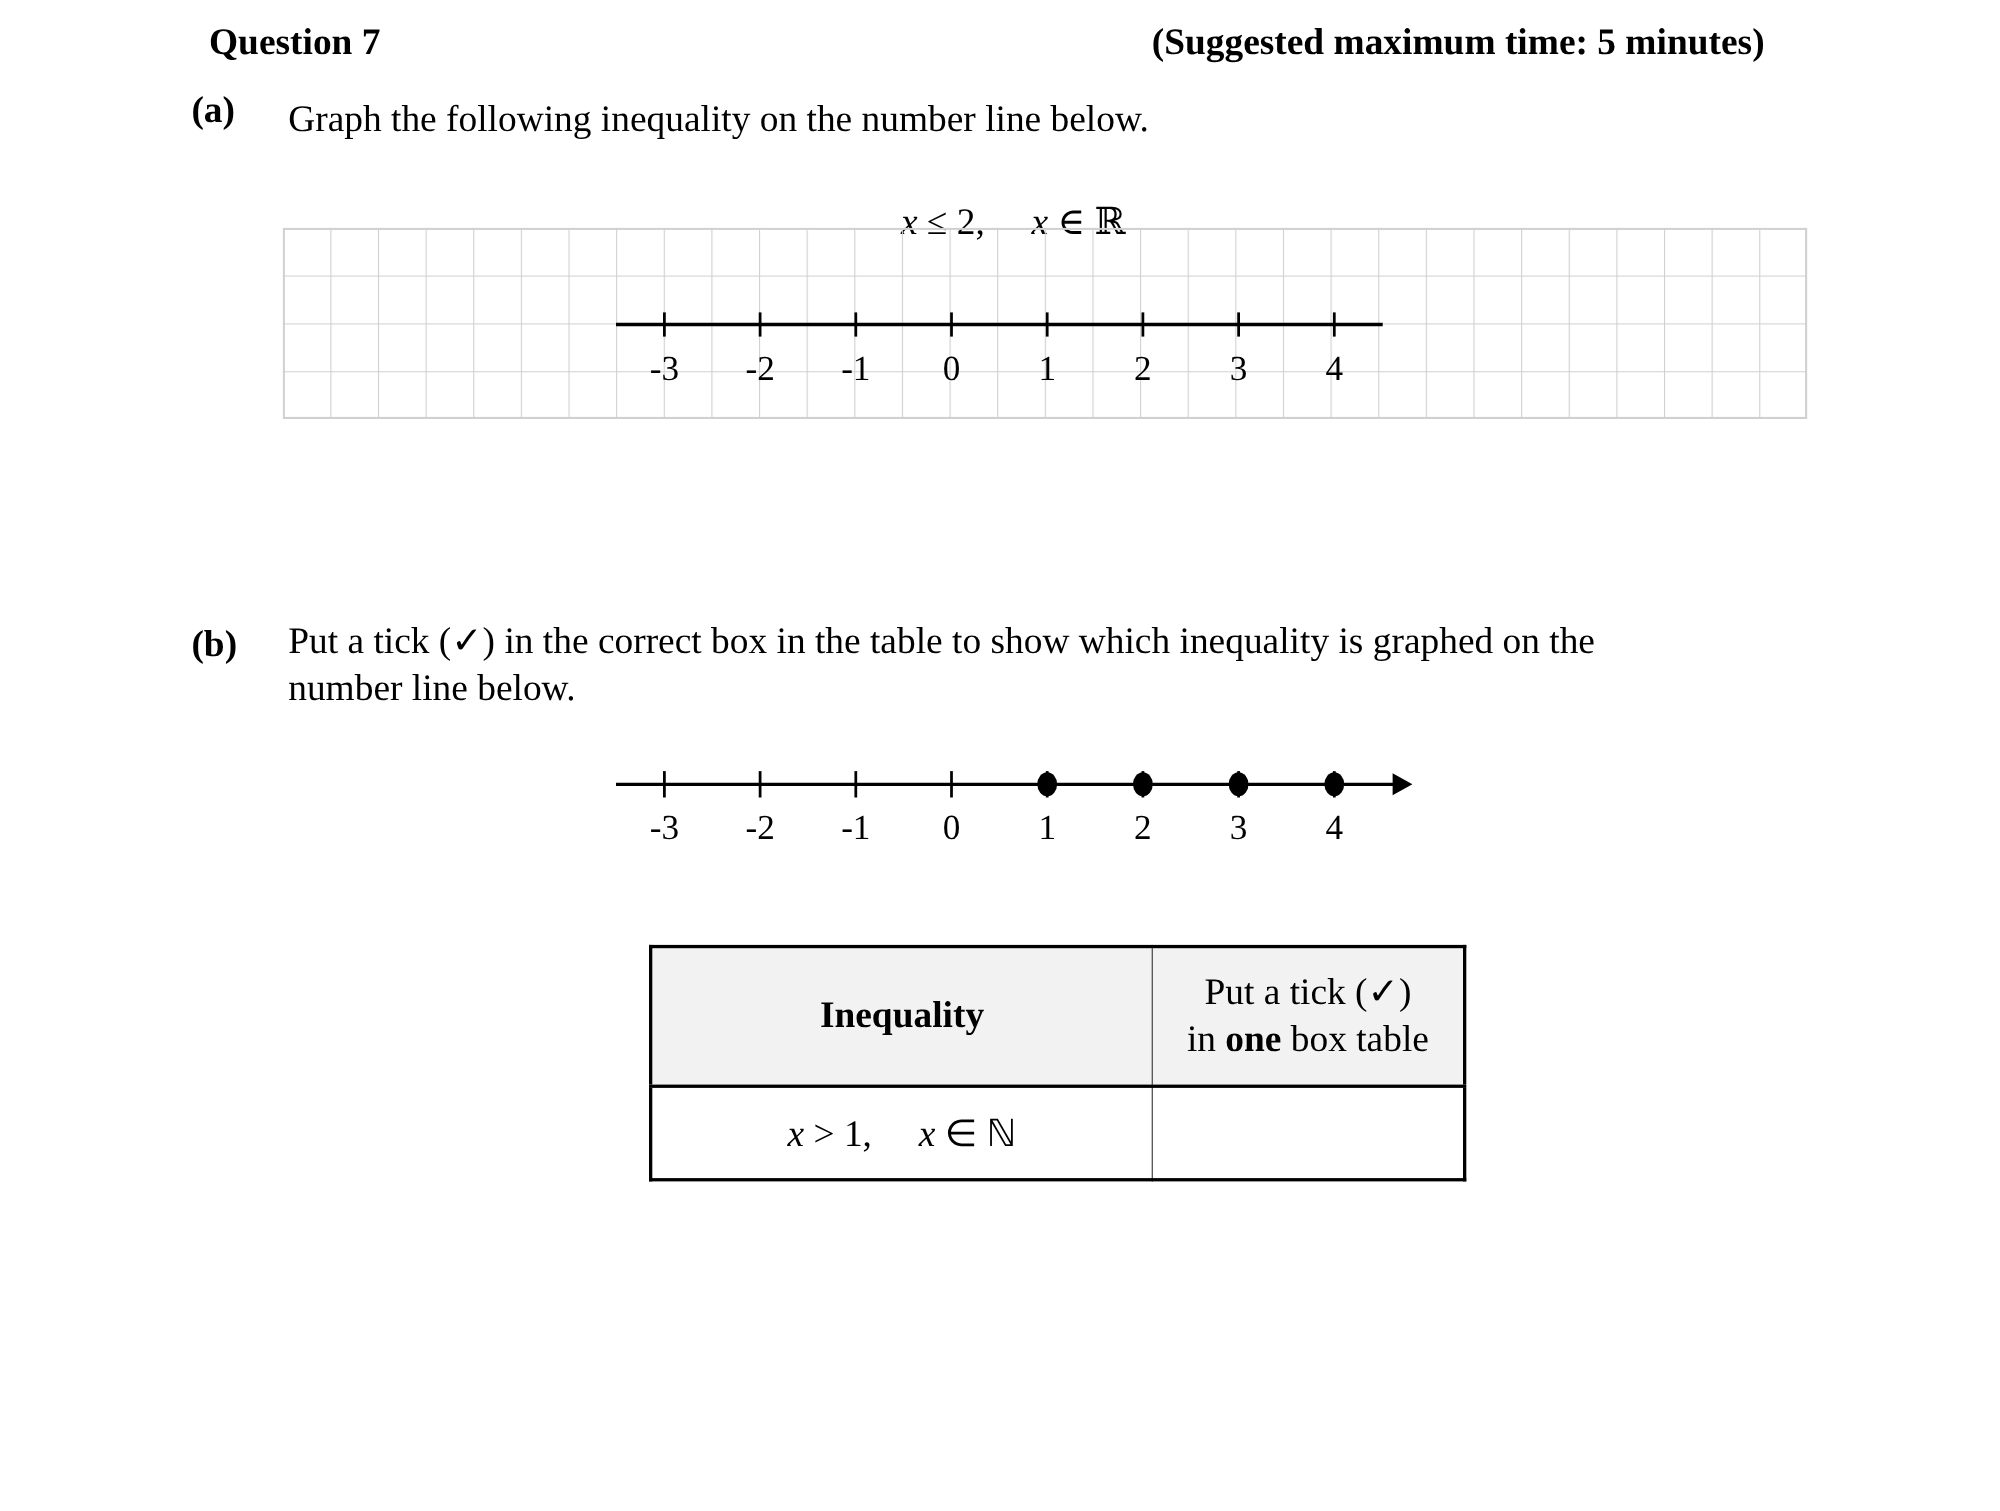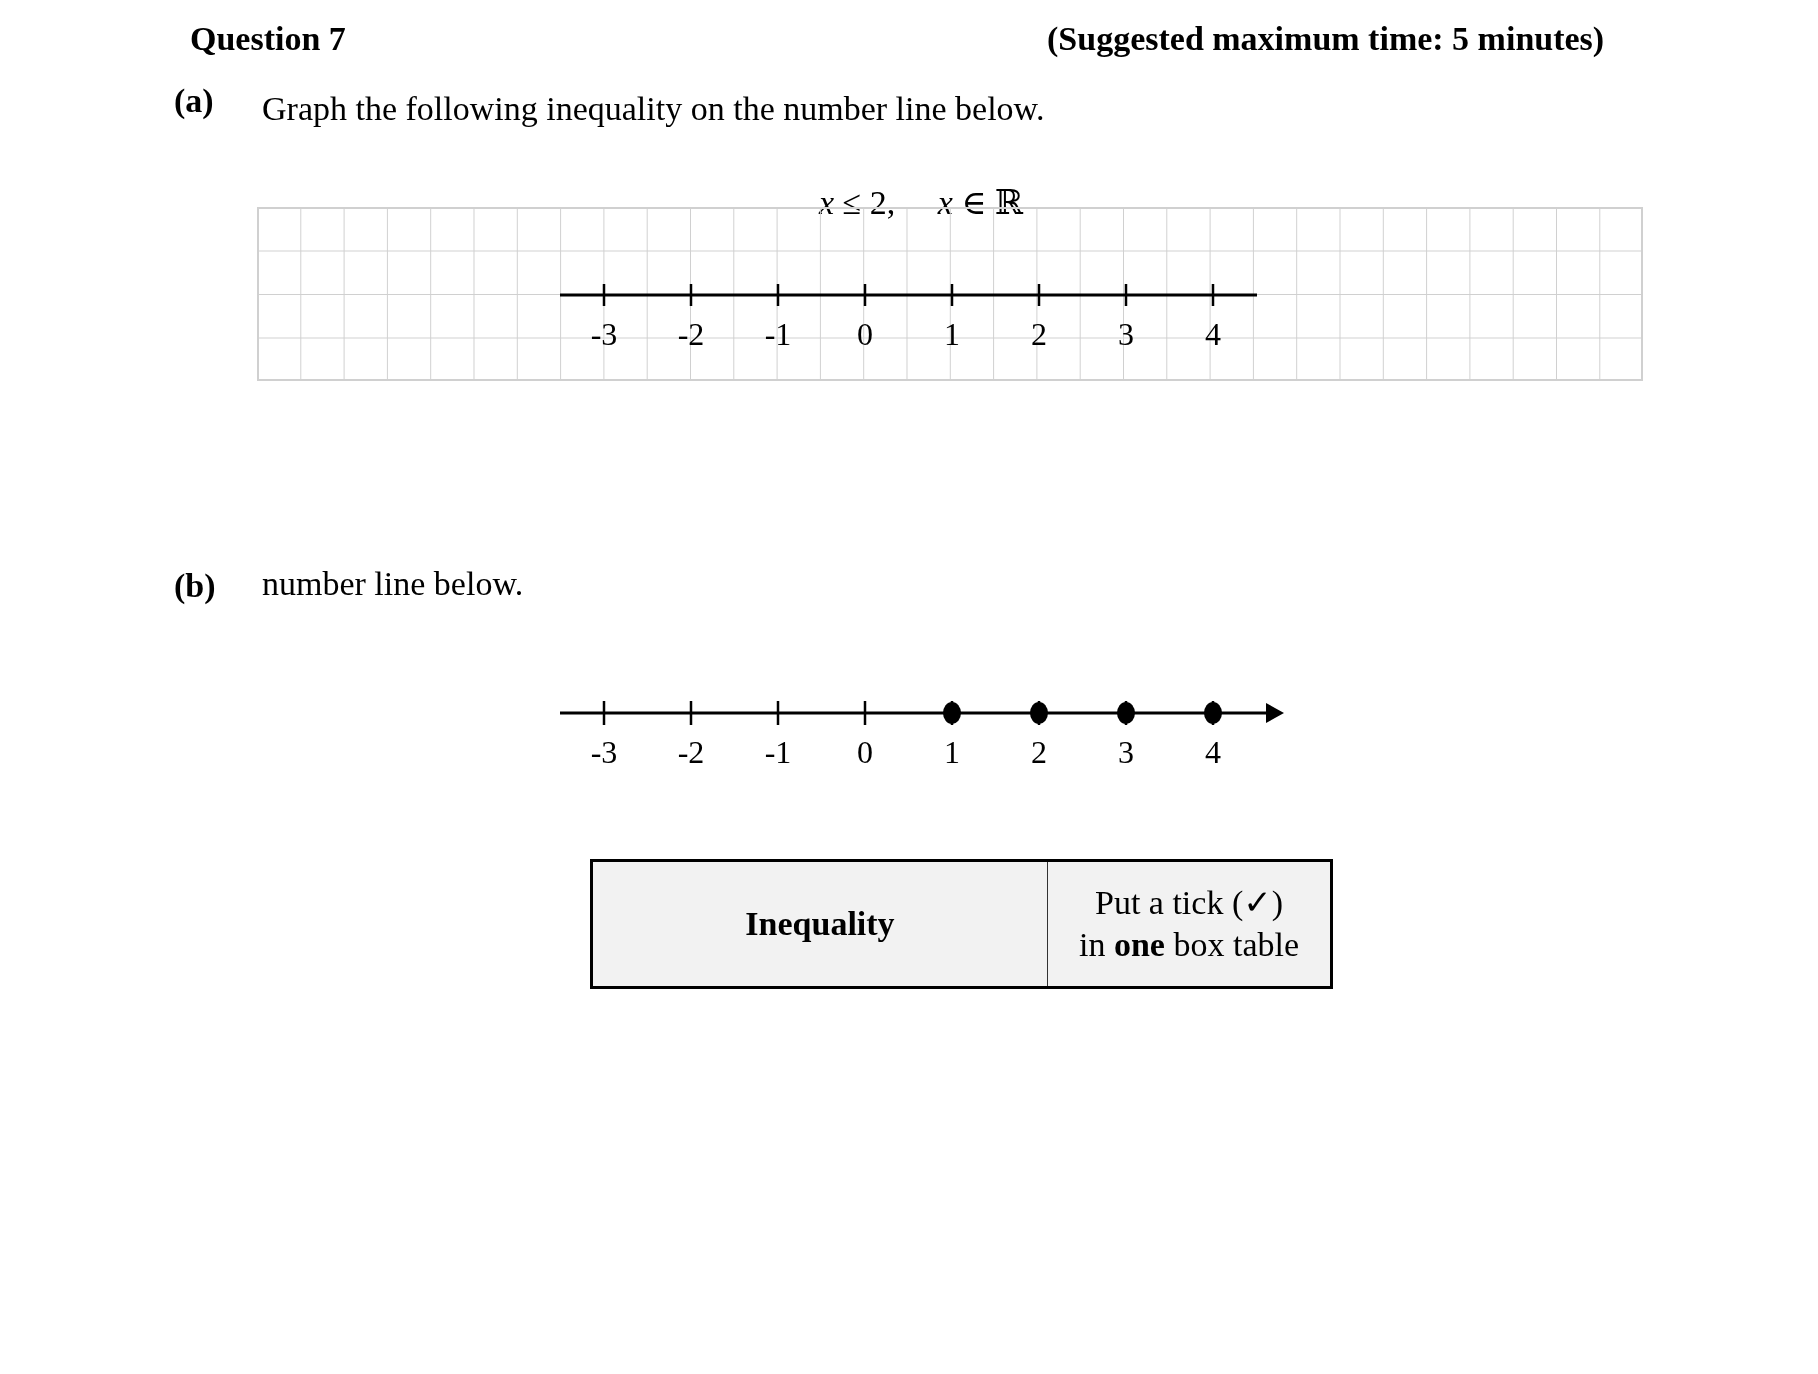--- a/index.html
+++ b/index.html
@@ -76,20 +76,21 @@
   <span class="tick-label" style="left:778px; top:316px;">-1</span>
   <span class="tick-label" style="left:865px; top:316px;">0</span>
   <span class="tick-label" style="left:952px; top:316px;">1</span>
   <span class="tick-label" style="left:1039px; top:316px;">2</span>
   <span class="tick-label" style="left:1126px; top:316px;">3</span>
   <span class="tick-label" style="left:1213px; top:316px;">4</span>
 </div>
 
 <div class="abs label" style="left:174px; top:567px;">(b)</div>
 <div class="abs body-text" style="left:262px; top:563px;">
+  <div>Put a tick (✓) in the correct box in the table to show which inequality is graphed on the</div>
   <div>number line below.</div>
 </div>
 
 <div class="abs" style="left:0; top:600px; width:1818px; height:180px;">
   <svg width="1818" height="180">
     <line x1="560" y1="113" x2="1268" y2="113" stroke="#000" stroke-width="3"></line>
     <polygon points="1266,103 1284,113 1266,123" fill="#000"></polygon>
     <g stroke="#000" stroke-width="2.5">
       <line x1="604" y1="101" x2="604" y2="125"></line>
       <line x1="691" y1="101" x2="691" y2="125"></line>
@@ -121,14 +122,18 @@
   <thead>
     <tr>
       <th class="col1">Inequality</th>
       <th class="col2">
         <div>Put a tick (✓)</div>
         <div><span>in </span><b>one</b><span> box table</span></div>
       </th>
     </tr>
   </thead>
   <tbody>
+    <tr>
+      <td class="ineq-cell"><i>x</i><span> &gt; 1,     </span><i>x</i><span> ∈ ℕ</span></td>
+      <td class="tick-cell"></td>
+    </tr>
   </tbody>
 </table>
 
 </body></html>

